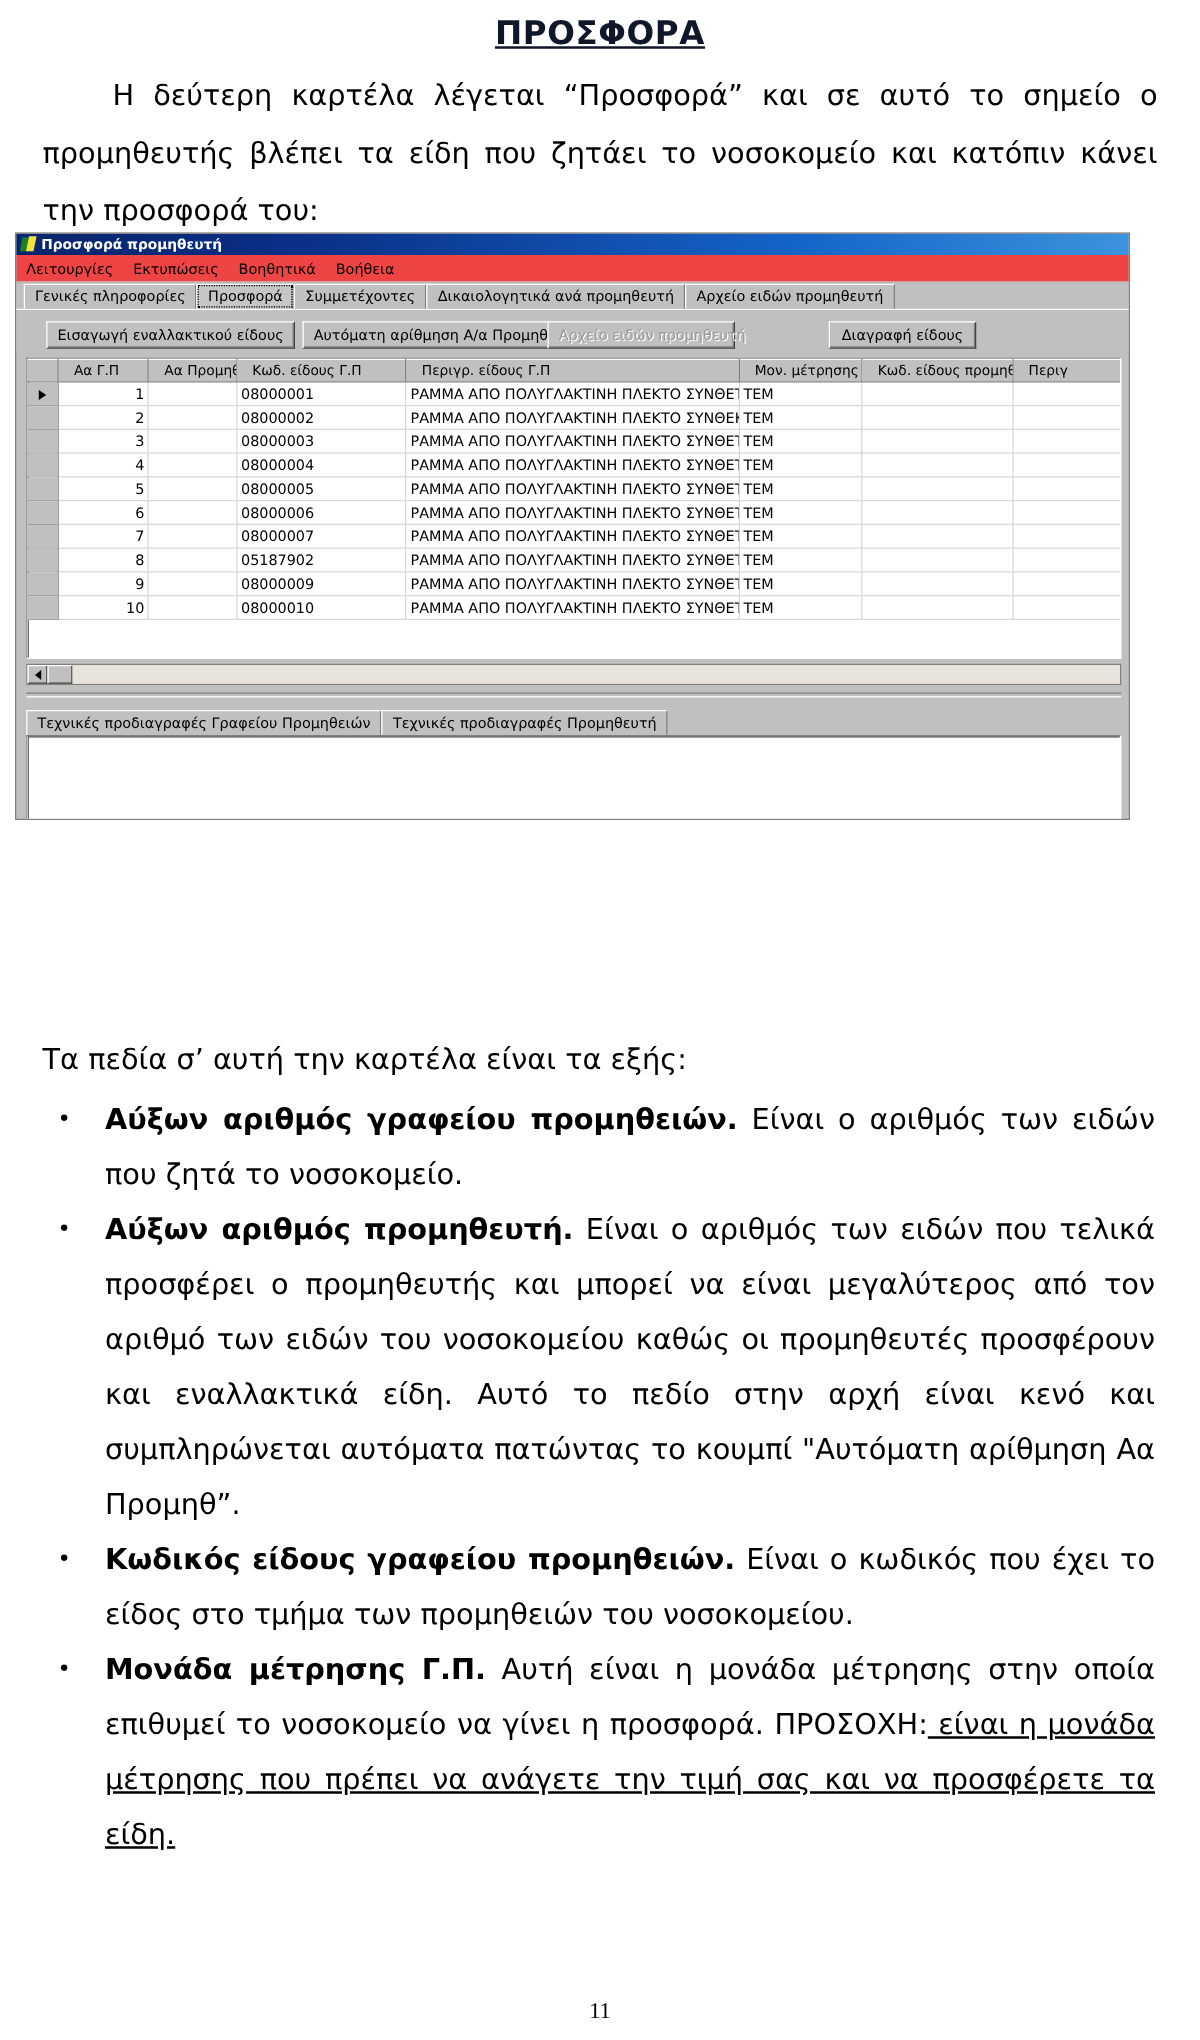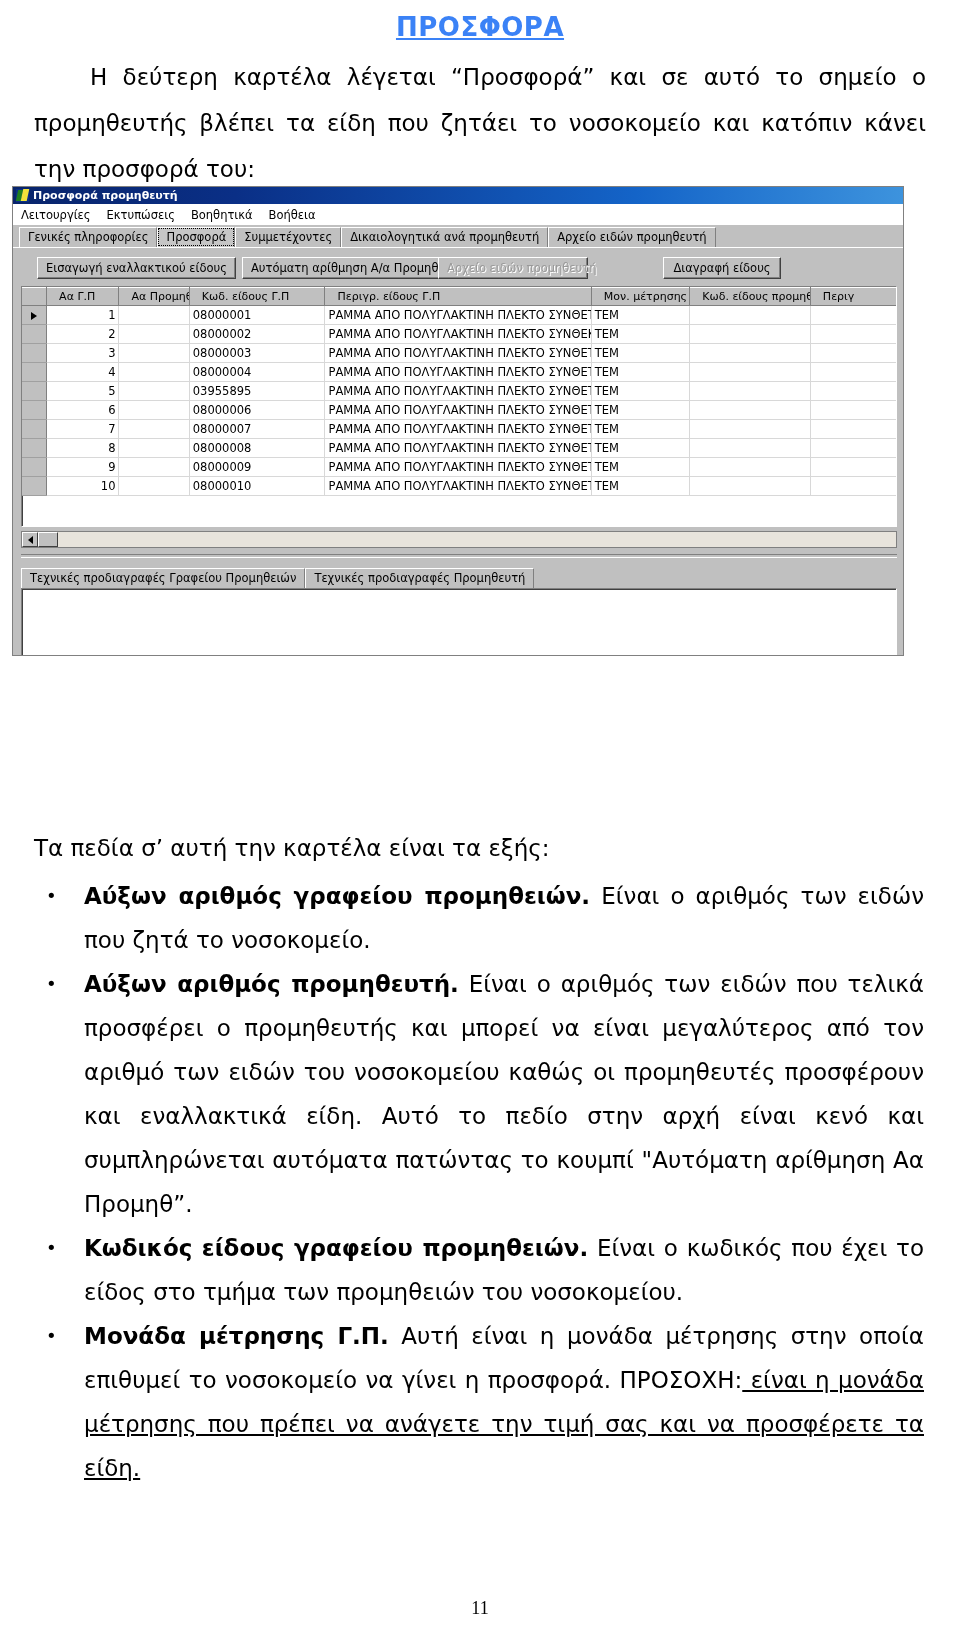--- a/index.html
+++ b/index.html
@@ -20,21 +20,21 @@
     position: relative;
     width: 960px;
     height: 1632px;
     padding: 0;
     box-sizing: border-box;
   }
 
   
   .doc-title {
     text-align: center;
-    color: #3b82f6;
+    color: #0f172a;
     font-weight: bold;
     font-size: 26px;
     letter-spacing: 0.5px;
     text-decoration: underline;
     margin: 6px 0 0 0;
     padding-top: 4px;
     line-height: 34px;
   }
 
   .intro {
@@ -92,21 +92,21 @@
   }
   .titlebar .title-text {
     color: #ffffff;
     font-size: 11px;
     font-weight: bold;
     white-space: nowrap;
   }
 
   .menubar {
     height: 21px;
-    background: #ffffff;
+    background: #ef4444;
     display: flex;
     align-items: center;
     padding-left: 8px;
     gap: 16px;
     font-size: 11.5px;
     color: #000;
     border-bottom: 1px solid #c0c0c0;
   }
   .menubar .menu-item { white-space: nowrap; }
 
@@ -443,21 +443,21 @@
               <td class="col-kodgp">08000004</td>
               <td class="col-perigp">ΡΑΜΜΑ ΑΠΟ ΠΟΛΥΓΛΑΚΤΙΝΗ ΠΛΕΚΤΟ ΣΥΝΘΕΤΙΚΟ ΑΠΟΡΡΟΦΗΣΙ ΜΟ      Α</td>
               <td class="col-monadagp">ΤΕΜ</td>
               <td class="col-kodprom"></td>
               <td class="col-perprom"></td>
             </tr>
             <tr>
               <td class="rowhead"></td>
               <td class="col-aagp num">5</td>
               <td class="col-aaprom"></td>
-              <td class="col-kodgp">03955895</td>
+              <td class="col-kodgp">08000005</td>
               <td class="col-perigp">ΡΑΜΜΑ ΑΠΟ ΠΟΛΥΓΛΑΚΤΙΝΗ ΠΛΕΚΤΟ ΣΥΝΘΕΤΙΚΟ ΑΠΟΡΡΟΦΗΣΙ ΜΟ      Α</td>
               <td class="col-monadagp">ΤΕΜ</td>
               <td class="col-kodprom"></td>
               <td class="col-perprom"></td>
             </tr>
             <tr>
               <td class="rowhead"></td>
               <td class="col-aagp num">6</td>
               <td class="col-aaprom"></td>
               <td class="col-kodgp">08000006</td>
@@ -473,21 +473,21 @@
               <td class="col-kodgp">08000007</td>
               <td class="col-perigp">ΡΑΜΜΑ ΑΠΟ ΠΟΛΥΓΛΑΚΤΙΝΗ ΠΛΕΚΤΟ ΣΥΝΘΕΤΙΚΟ ΑΠΟΡΡΟΦΗΣΙ ΜΟ      Α</td>
               <td class="col-monadagp">ΤΕΜ</td>
               <td class="col-kodprom"></td>
               <td class="col-perprom"></td>
             </tr>
             <tr>
               <td class="rowhead"></td>
               <td class="col-aagp num">8</td>
               <td class="col-aaprom"></td>
-              <td class="col-kodgp">08000008</td>
+              <td class="col-kodgp">05187902</td>
               <td class="col-perigp">ΡΑΜΜΑ ΑΠΟ ΠΟΛΥΓΛΑΚΤΙΝΗ ΠΛΕΚΤΟ ΣΥΝΘΕΤΙΚΟ ΑΠΟΡΡΟΦΗΣΙ ΜΟ      Α</td>
               <td class="col-monadagp">ΤΕΜ</td>
               <td class="col-kodprom"></td>
               <td class="col-perprom"></td>
             </tr>
             <tr>
               <td class="rowhead"></td>
               <td class="col-aagp num">9</td>
               <td class="col-aaprom"></td>
               <td class="col-kodgp">08000009</td>

